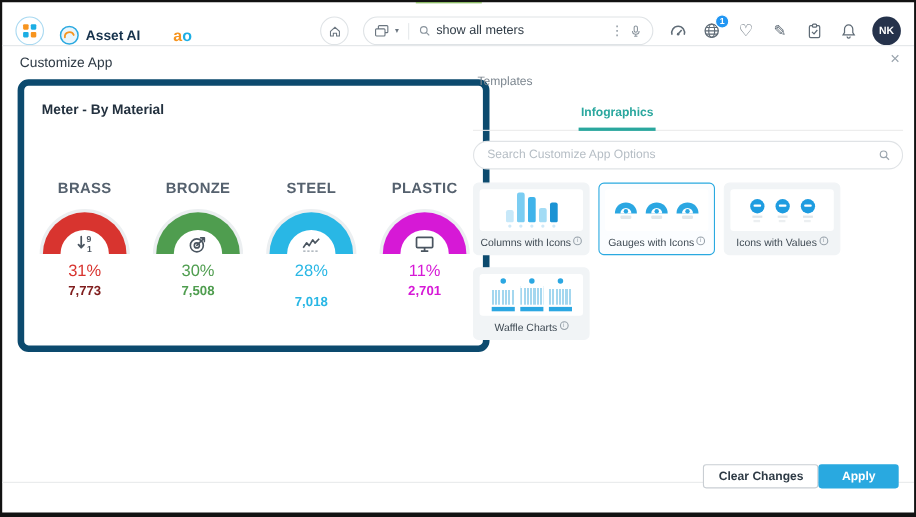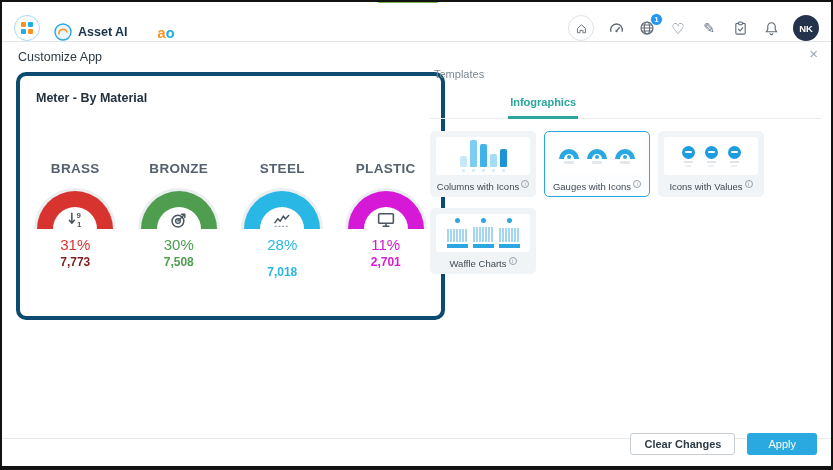--- a/index.html
+++ b/index.html
@@ -40,39 +40,39 @@
            font-size:8px; font-weight:bold; display:flex; align-items:center; justify-content:center; }
   .avatar { width:26px; height:26px; border-radius:50%; background:#25324b; color:#fff;
             font-size:9.5px; font-weight:bold; display:flex; align-items:center; justify-content:center; cursor:pointer; }
 
   
   .dialog-title { position:absolute; left:16px; top:48px; font-size:12.5px; color:#2e3a45; }
   .close-btn { position:absolute; right:13px; top:43px; font-size:15px; color:#9aa4ad; cursor:pointer; }
 
   
   .meter-card { position:absolute; left:14px; top:70px; width:429px; height:248px;
-                border:4px solid #0c4a6e; border-radius:10px; background:#fff; }
+                border:6px solid #0c4a6e; border-radius:10px; background:#fff; }
   .meter-title { padding:15px 16px 0; font-size:12.5px; font-weight:bold; color:#23313f; }
   .gauges { display:flex; justify-content:space-between; padding:0 14px; margin-top:56px;gap:21px; }
   .gauge { width:90px; text-align:center; }
   .gauge-name { font-size:13.5px; font-weight:bold; color:#55616e; letter-spacing:.3px; margin-bottom:12px; }
   .arc { position:relative; width:82px; height:41px; margin:0 auto; background:#eceff1;
          border-radius:82px 82px 0 0; }
   .arc-fill { position:absolute; left:3px; bottom:0; width:76px; height:38px;
               border-radius:76px 76px 0 0; }
   .arc-hole { position:absolute; left:19px; bottom:0; width:44px; height:22px; background:#fff;
               border-radius:44px 44px 0 0; }
   .arc-icon { position:absolute; left:50%; transform:translateX(-50%); bottom:-1px;
               width:21px; height:21px; }
   .gauge-pct { font-size:15px; font-weight:normal; margin-top:7px; }
   .gauge-val { font-size:12px; font-weight:bold; margin-top:2px; }
 
   
   .panel { position:absolute; left:428px; top:62px; width:391px; }
-  .tabs { display:flex; gap:22px; border-bottom:1px solid #ececec; padding:0 2px; }
+  .tabs { display:flex; gap:40px; border-bottom:1px solid #ececec; padding:0 2px; }
   .tab { font-size:11px; color:#7d8790; padding:4px 2px 8px; border-bottom:3px solid transparent;
          margin-bottom:-1px; cursor:pointer; }
   .tab.active { color:#2aa79e; font-weight:bold; border-bottom-color:#2aa79e;margin-top:28px; }
   .showing { text-align:right; font-size:10.5px; color:#333; margin-top:9px; }
   .showing b { font-weight:bold; }
   .panel-search { margin-top:9px; position:relative; }
   .panel-search input { width:100%; height:26px; border:1px solid #e0e3e6; border-radius:13px;
                         padding:0 30px 0 12px; font-size:11px; color:#555; outline:none; font-family:inherit; }
   .panel-search input::placeholder { color:#b6bec5; }
   .ps-icon { position:absolute; right:11px; top:7px; }
@@ -111,25 +111,25 @@
   .waffle-dot { width:5px; height:5px; border-radius:50%; background:#2ba7e2; margin-bottom:2px; }
   .waffle-grid { width:21px; height:17px; background-color:#fff;
     background-image:
       linear-gradient(#fff 4px, rgba(255,255,255,0) 4px),
       repeating-linear-gradient(to right, #a4d7ef 0 2px, #fff 2px 3px),
       repeating-linear-gradient(to bottom, rgba(255,255,255,.65) 0 1px, rgba(255,255,255,0) 1px 3px); }
   .waffle-bar { width:21px; height:4px; background:#2ba7e2; margin-top:2px; }
 
   
   .footer-line { position:absolute; left:0; right:0; bottom:27px; height:1px; background:#e8eaec; }
-  .footer-btns { position:absolute; right:14px; bottom:11px; display:flex; gap:12px; }
+  .footer-btns { position:absolute; right:14px; bottom:22px; display:flex; gap:0; }
   .btn-clear { padding:4px 13px; border:1px solid #c9ced3; border-radius:3px; background:#fff;
                font-size:11px; font-weight:600; color:#2e3a45; font-family:inherit; cursor:pointer; }
   .btn-apply { padding:4px 21px; border:none; border-radius:3px; background:#29a9e0; color:#fff;
-               font-size:11px; font-weight:normal; font-family:inherit; cursor:pointer; }
+               font-size:11px; font-weight:bold; font-family:inherit; cursor:pointer; }
   svg { display:block; }
 </style>
 </head>
 <body>
 
 <div class="page">
   <div class="green-strip"></div>
 
   <header class="topbar">
     <div class="launcher">
@@ -149,20 +149,44 @@
       </span>
       <span class="brand-name">Asset AI</span>
     </div>
     <div class="ao"><span class="a">a</span><span class="o">o</span></div>
 
     <div class="tb-right">
       <div class="home-btn">
         <svg width="13" height="13" viewBox="0 0 16 16">
             <path d="M3 8l5-4.6L13 8v5.2H9.8v-3h-3.6v3H3z" fill="none" stroke="#6b7680" stroke-width="1.2"></path>
           </svg>
+      </div>
+      <div class="search-pill">
+        <span>
+          <svg width="14" height="12" viewBox="0 0 16 14">
+              <rect x="4.5" y="1.5" width="10" height="7.5" rx="1" fill="none" stroke="#6b7680" stroke-width="1.2"></rect>
+              <rect x="1.5" y="5" width="10" height="7.5" rx="1" fill="#fff" stroke="#6b7680" stroke-width="1.2"></rect>
+            </svg>
+        </span>
+        <span class="sp-caret">▾</span>
+        <span class="sp-div"></span>
+        <span>
+          <svg width="12" height="12" viewBox="0 0 16 16">
+              <circle cx="7" cy="7" r="4" fill="none" stroke="#8a949d" stroke-width="1.4"></circle>
+              <path d="M10 10l3.6 3.6" stroke="#8a949d" stroke-width="1.4"></path>
+            </svg>
+        </span>
+        <input class="search-input" value="show all meters" style="">
+        <span class="kebab">⋮</span>
+        <span>
+          <svg width="12" height="13" viewBox="0 0 16 16">
+              <rect x="6" y="1.5" width="4" height="7.5" rx="2" fill="none" stroke="#8a949d" stroke-width="1.3"></rect>
+              <path d="M4 7.5a4 4 0 0 0 8 0M8 11.5v2.5M6 14h4" fill="none" stroke="#8a949d" stroke-width="1.3"></path>
+            </svg>
+        </span>
       </div>
 
       <div class="icon-btn">
         <svg width="17" height="17" viewBox="0 0 16 16">
             <path d="M2.8 11a5.5 5.5 0 1 1 10.4 0" fill="none" stroke="#5f6b76" stroke-width="1.3"></path>
             <path d="M8 10.2l3-3.4" stroke="#5f6b76" stroke-width="1.3"></path>
             <circle cx="8" cy="10.4" r="1.1" fill="#5f6b76"></circle>
           </svg>
       </div>
       <div class="icon-btn">
@@ -270,20 +294,29 @@
       </div>
 
     </div>
   </section>
 
   <section class="panel">
     <div class="tabs">
       <div class="tab">Templates</div>
       <div class="tab active">Infographics</div>
     </div>
+    <div class="panel-search">
+      <input placeholder="Search Customize App Options" style="">
+      <span class="ps-icon">
+        <svg width="12" height="12" viewBox="0 0 16 16">
+            <circle cx="7" cy="7" r="4" fill="none" stroke="#9aa4ad" stroke-width="1.4"></circle>
+            <path d="M10 10l3.6 3.6" stroke="#9aa4ad" stroke-width="1.4"></path>
+          </svg>
+      </span>
+    </div>
 
     <div class="cards">
 
       <div class="card">
         <div class="thumb">
           <div class="cols">
             <span class="colwrap">
                 <span class="colbar" style="height:11px;background:#c7e8f9"></span>
                 <span class="coldot"></span>
               </span>

